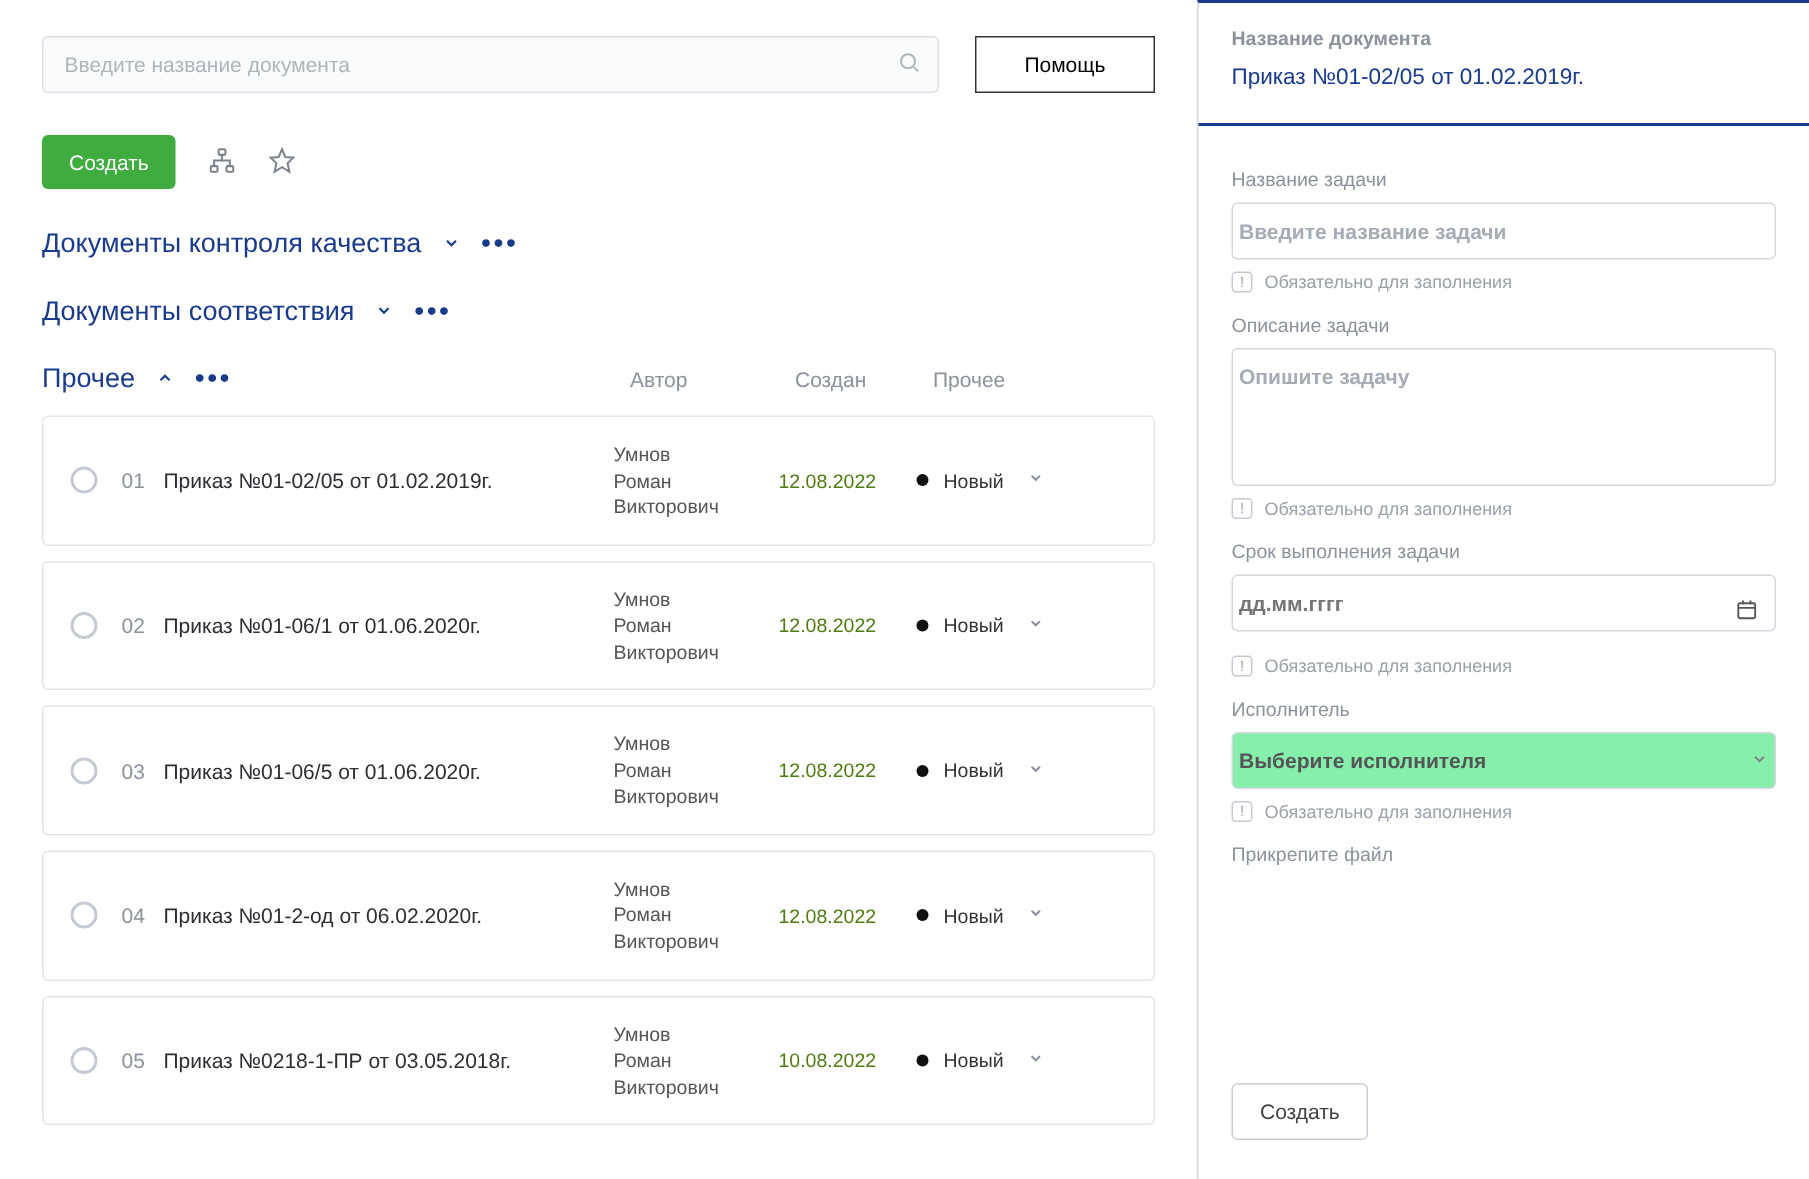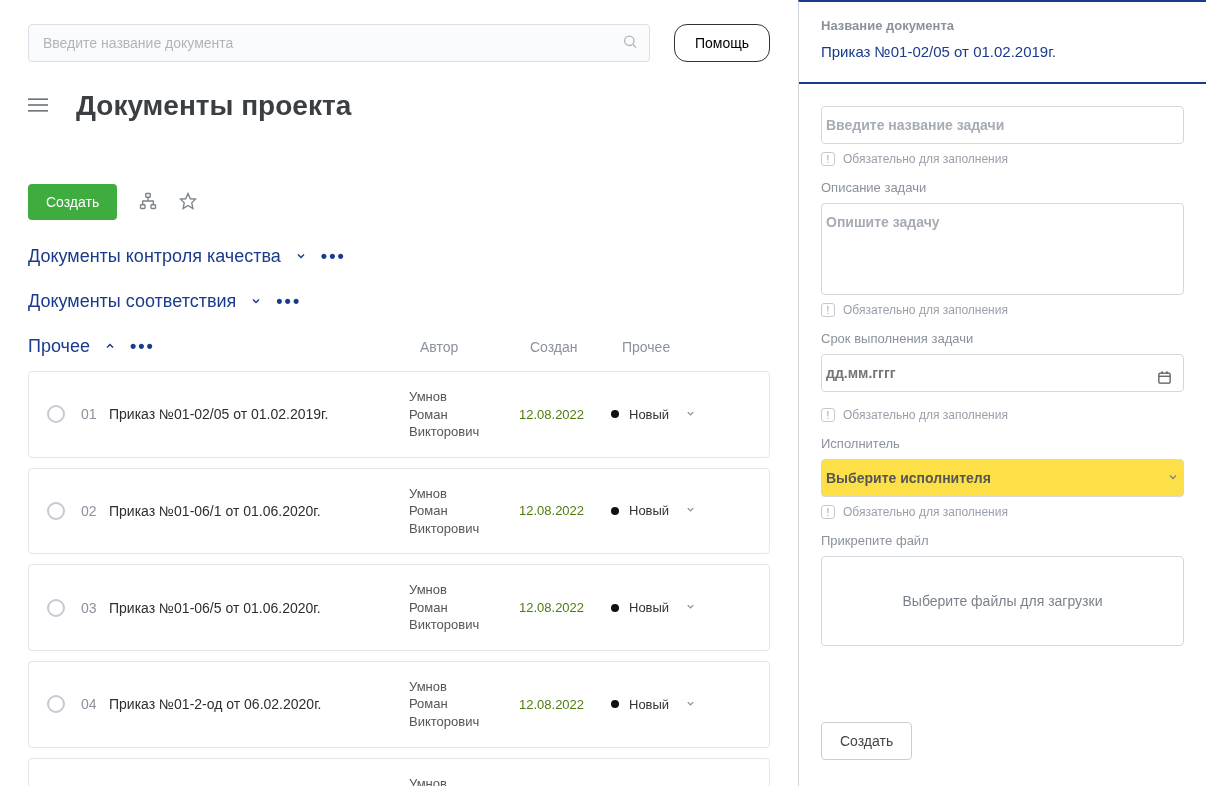--- a/index.html
+++ b/index.html
@@ -39,23 +39,23 @@
   }
   .search-box input::placeholder { color: #b0b5bc; }
   .search-icon {
     position: absolute;
     right: 12px;
     top: 50%;
     transform: translateY(-50%);
     color: #b0b5bc;
   }
   .help-btn {
-    padding: 10px 20px;
+    padding: 10px 32px;
     border: 1px solid #333;
-    border-radius: 13px;
+    border-radius: 0;
     background: #fff;
     font-size: 14px;
     cursor: pointer;
   }
   .title-row {
     display: flex;
     align-items: center;
     gap: 28px;
     margin-bottom: 62px;
   }
@@ -166,21 +166,21 @@
   }
   .inp::placeholder, .txa::placeholder { color:#a6acb5; }
   .txa { resize:none; height:92px; }
   .hint { display:flex; align-items:center; gap:8px; color:#9aa1aa; font-size:12px; }
   .hint-ic {
     width:14px; height:14px; border:1px solid #c5cad2; border-radius:3px;
     display:inline-flex; align-items:center; justify-content:center;
     font-size:10px; color:#9aa1aa;
   }
   .sel {
-    background:#fde047; cursor:pointer;
+    background:#86efac; cursor:pointer;
     display:flex; justify-content:space-between; align-items:center;
     color:#555;
   }
   .file-drop {
     border:1px solid #d3d7de;
     border-radius:4px;
     padding:36px 12px;
     text-align:center;
     color:#7b828b;
     font-size:14px;
@@ -209,30 +209,20 @@
       <span class="search-icon">
         <svg width="16" height="16" viewBox="0 0 24 24" fill="none" stroke="currentColor" stroke-width="2">
             <circle cx="11" cy="11" r="7"></circle>
             <line x1="21" y1="21" x2="16.65" y2="16.65"></line>
           </svg>
       </span>
     </div>
     <button class="help-btn">Помощь</button>
   </div>
 
-  <div class="title-row">
-    <span class="hamburger">
-      <svg width="20" height="16" viewBox="0 0 24 18" stroke="currentColor" stroke-width="2">
-          <line x1="0" y1="2" x2="24" y2="2"></line>
-          <line x1="0" y1="9" x2="24" y2="9"></line>
-          <line x1="0" y1="16" x2="24" y2="16"></line>
-        </svg>
-    </span>
-    <h1 class="page-title">Документы проекта</h1>
-  </div>
 
   <div class="actions-row">
     <button class="create-btn">Создать</button>
     <span class="ic">
       <svg width="18" height="18" viewBox="0 0 24 24" fill="none" stroke="currentColor" stroke-width="1.8">
           <rect x="9" y="2" width="6" height="5" rx="1"></rect>
           <rect x="2" y="17" width="6" height="5" rx="1"></rect>
           <rect x="16" y="17" width="6" height="5" rx="1"></rect>
           <path d="M12 7v5M12 12H5v5M12 12h7v5"></path>
         </svg>
@@ -352,20 +342,21 @@
       </div>
     </div>
 </div>
 
 <div class="side-panel">
   <div class="panel-header">
     <div class="ph-label">Название документа</div>
     <div class="ph-title">Приказ №01-02/05 от 01.02.2019г.</div>
   </div>
   <div class="panel-body">
+    <div class="field-label">Название задачи</div>
     <input class="inp" type="text" placeholder="Введите название задачи" style="">
     <div class="hint">
       <span class="hint-ic">!</span>
       <span>Обязательно для заполнения</span>
     </div>
 
     <div class="field-label">Описание задачи</div>
     <textarea class="txa" placeholder="Опишите задачу" style=""></textarea>
     <div class="hint">
       <span class="hint-ic">!</span>
@@ -397,18 +388,17 @@
             <polyline points="6 9 12 15 18 9"></polyline>
           </svg>
       </span>
     </div>
     <div class="hint">
       <span class="hint-ic">!</span>
       <span>Обязательно для заполнения</span>
     </div>
 
     <div class="field-label">Прикрепите файл</div>
-    <div class="file-drop">Выберите файлы для загрузки</div>
   </div>
   <div class="panel-footer">
     <button class="footer-btn">Создать</button>
   </div>
 </div>
 
 </body></html>

